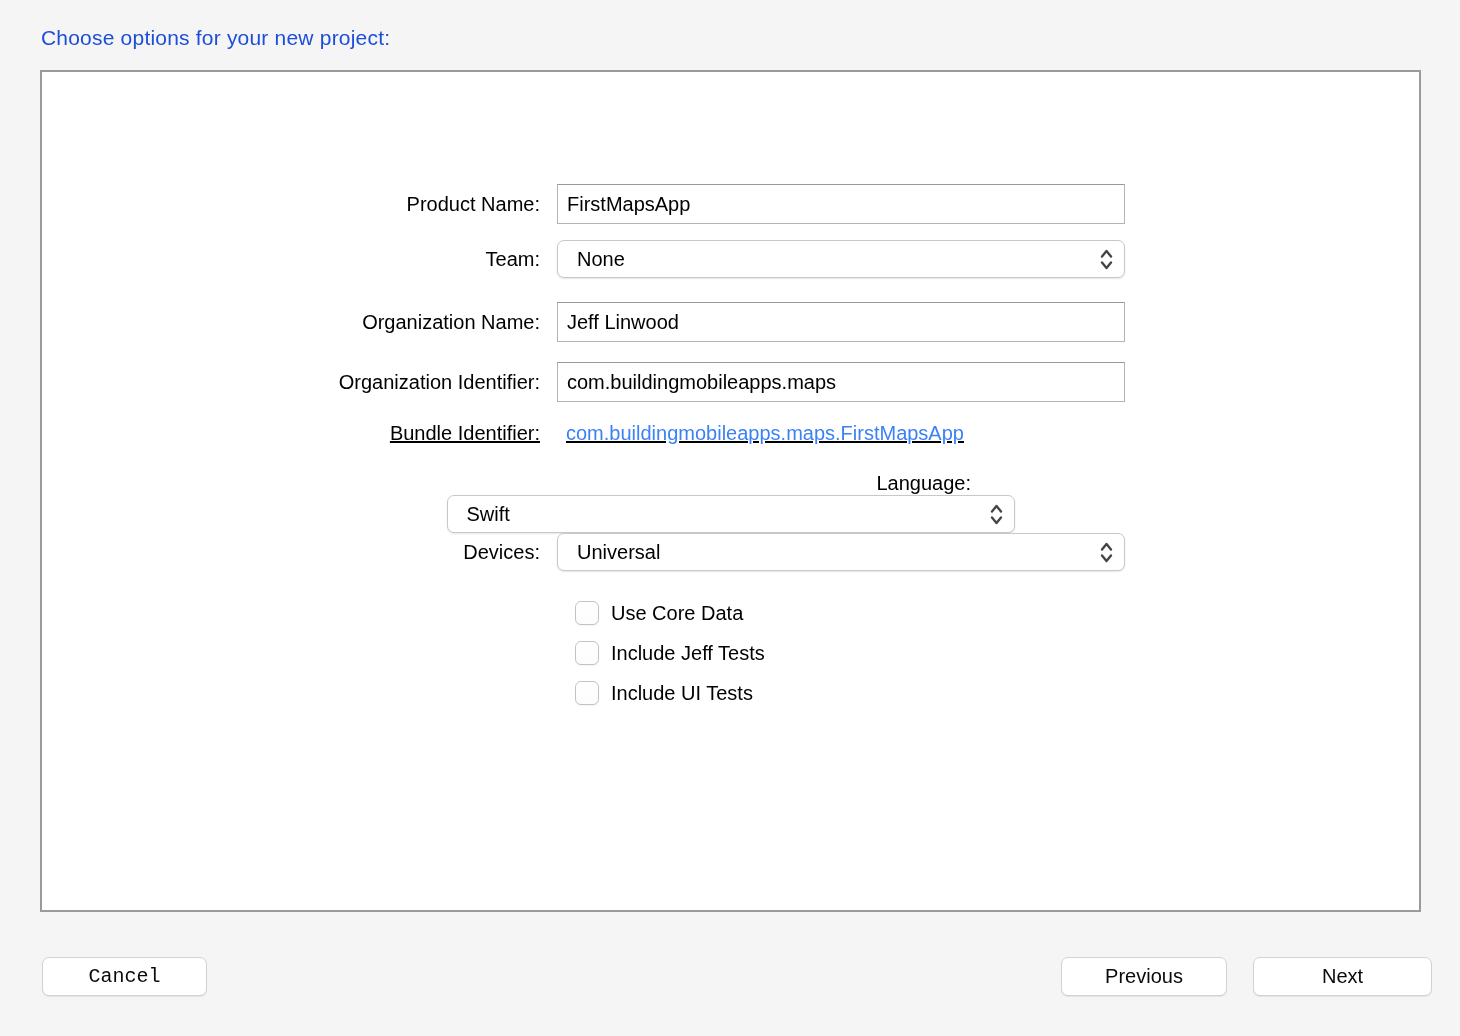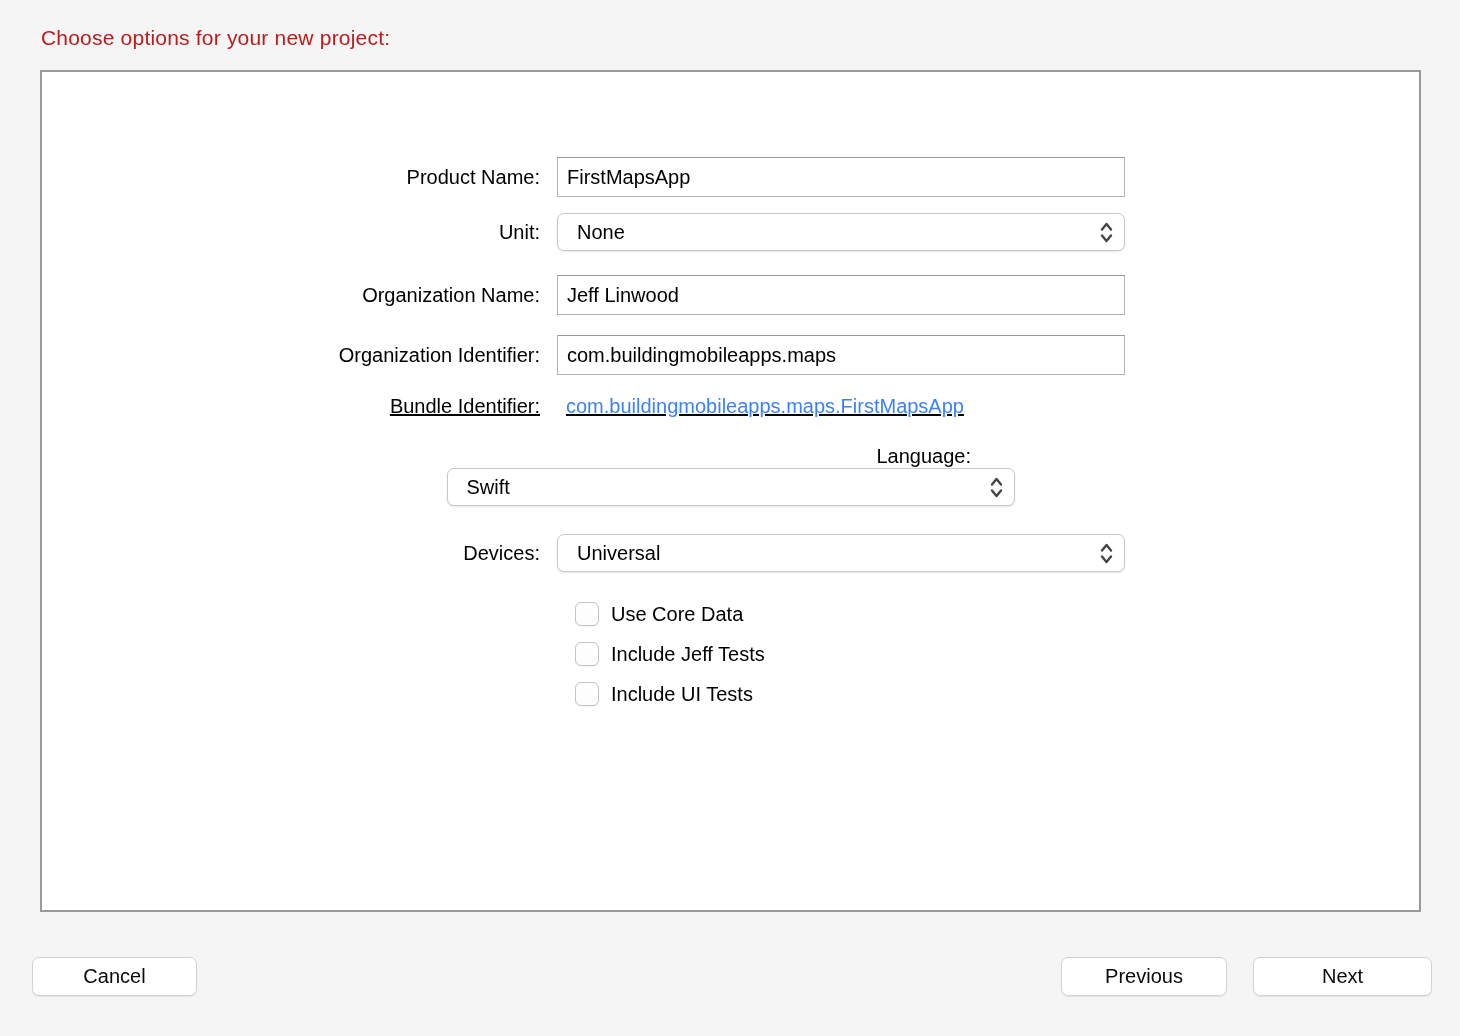--- a/index.html
+++ b/index.html
@@ -7,29 +7,29 @@
   body {
     width: 1460px; height: 1036px;
     background: #f5f5f6;
     font-family: "Liberation Sans", sans-serif;
     position: relative;
     overflow: hidden;
     color: #000;
   }
   .sheet-title {
     position: absolute; left: 41px; top: 26px;
-    font-size: 21px; color: #b91c1c; letter-spacing: 0.2px;
+    font-size: 21px; color: #1d4ed8; letter-spacing: 0.2px;
   }
   .options-panel {
     position: absolute; left: 40px; top: 70px;
     width: 1381px; height: 842px;
     background: #ffffff;
     border: 2px solid #9a9a9a;
   }
-  .form { padding-top: 85px; }
+  .form { padding-top: 112px; }
   .row { display: flex; align-items: center; }
   .field-label {
     width: 515px; flex-shrink: 0;
     text-align: right; padding-right: 17px;
     font-size: 20px; color: #000;
   }
   .textfield {
     width: 568px; height: 40px;
     border: 1px solid #b3b3b3; border-top-color: #999999;
     background: #fff; border-radius: 0;
@@ -49,59 +49,59 @@
   .stepper-icon { display: flex; align-items: center; }
   .static-value {
     font-size: 20px; color: #3b82f6; padding-left: 9px;
   }
   .row-bundle { height: 27px; }
   .mt-team { margin-top: 16px; }
   .mt-orgname { margin-top: 24px; }
   .mt-orgid { margin-top: 20px; }
   .mt-bundle { margin-top: 18px; text-decoration: underline; }
   .mt-language { margin-top: 25px; flex-direction: column; }
-  .mt-devices { margin-top: 28px; }
+  .mt-devices { }
   .checkbox-group { margin-top: 30px; margin-left: 533px; }
   .checkbox-row { display: flex; align-items: center; height: 24px; }
   .checkbox-row + .checkbox-row { margin-top: 16px; }
   .checkbox {
     width: 24px; height: 24px; flex-shrink: 0;
     border: 1px solid #c3c3c3; border-radius: 6px;
     background: linear-gradient(#ffffff, #fcfcfc);
     box-shadow: 0 1px 1px rgba(0,0,0,0.05);
     cursor: default;
   }
   .checkbox-label { font-size: 20px; margin-left: 12px; white-space: nowrap; }
   .btn {
     position: absolute; top: 957px; height: 39px;
     background: #ffffff;
     border: 1px solid #d2d2d2; border-radius: 7px;
     box-shadow: 0 1px 1px rgba(0,0,0,0.07);
     font-size: 20px; font-family: inherit; color: #0a0a0a;
     cursor: default;
   }
-  .btn-cancel   { left: 32px;   width: 165px; }
+  .btn-cancel   { left: 42px;   width: 165px; font-family: Liberation Mono, monospace; }
   .btn-previous { left: 1061px; width: 166px; }
   .btn-next     { left: 1253px; width: 179px; }
 </style>
 </head>
 <body>
 
 <div class="sheet-title">Choose options for your new project:</div>
 
 <div class="options-panel">
   <div class="form">
 
     <div class="row">
       <div class="field-label">Product Name:</div>
       <input class="textfield" type="text" value="FirstMapsApp" style="">
     </div>
 
     <div class="row mt-team">
-      <div class="field-label">Unit:</div>
+      <div class="field-label">Team:</div>
       <div class="popup">
         <span class="popup-value">None</span>
         <span class="stepper-icon">
           <svg width="15" height="27" viewBox="0 0 15 27">
             <path d="M3 10.5 L7.5 5 L12 10.5" fill="none" stroke="#454545" stroke-width="2.4" stroke-linecap="round" stroke-linejoin="round"></path>
             <path d="M3 16.5 L7.5 22 L12 16.5" fill="none" stroke="#454545" stroke-width="2.4" stroke-linecap="round" stroke-linejoin="round"></path>
           </svg>
         </span>
       </div>
     </div>

